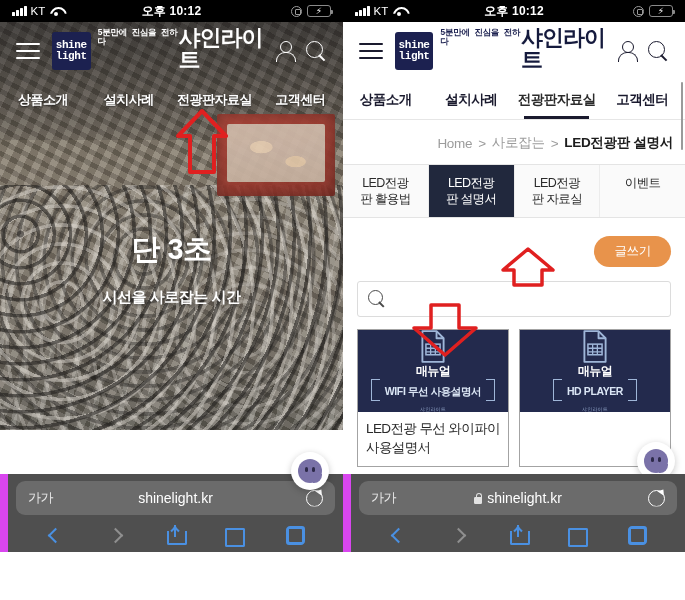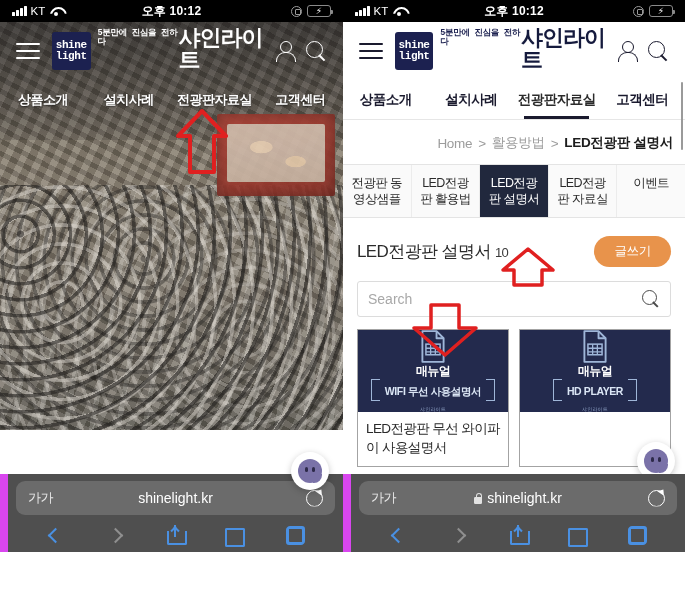--- a/index.html
+++ b/index.html
@@ -280,20 +280,24 @@
           </div>
         </div>
 
         <div class="mainnav">
           <div class="nv">상품소개</div>
           <div class="nv">설치사례</div>
           <div class="nv">전광판자료실</div>
           <div class="nv">고객센터</div>
         </div>
 
+        <div class="hero-copy">
+          <div class="hero-h1">단 3초</div>
+          <div class="hero-h2">시선을 사로잡는 시간</div>
+        </div>
       </div>
 
       <div class="quote-area">
         <div class="quote-mark">“</div>
         <div class="chatbtn" style="right:14px; top:22px;">
           <span class="bub">
             <i class="eye l"></i>
               <i class="eye r"></i>
           </span>
         </div>
@@ -386,77 +390,68 @@
       <div class="mainnav">
         <div class="nv">상품소개</div>
         <div class="nv">설치사례</div>
         <div class="nv active">전광판자료실</div>
         <div class="nv">고객센터</div>
       </div>
 
       <div class="breadcrumb">
         <span>Home</span>
         <span>&gt;</span>
-        <span>활용방법</span>
+        <span>사로잡는</span>
         <span>&gt;</span>
         <span class="cur">LED전광판 설명서</span>
       </div>
 
       <div class="subtabs">
-        <div class="subtab">
-          <div>전광판 동</div>
-          <div>영상샘플</div>
-        </div>
         <div class="subtab">
           <div>LED전광</div>
           <div>판 활용법</div>
         </div>
         <div class="subtab active">
           <div>LED전광</div>
           <div>판 설명서</div>
         </div>
         <div class="subtab">
           <div>LED전광</div>
           <div>판 자료실</div>
         </div>
         <div class="subtab">
           <div>이벤트</div>
         </div>
       </div>
 
       <div class="board-head">
-        <div class="board-title">
-          <span>LED전광판 설명서</span>
-          <span class="cnt">10</span>
-        </div>
         <button class="btn-write">글쓰기</button>
       </div>
 
       <div class="searchbar">
-        <input type="text" placeholder="Search" style="">
         <span class="sb-ic"></span>
       </div>
 
       <div class="cards">
         <div class="card">
           <div class="thumb">
             <svg viewBox="0 0 24 28">
               <path d="M3 1 h12 l6 6 v20 h-18 z" fill="none" stroke="#9fb6d8" stroke-width="1.6" stroke-linejoin="round"></path>
               <path d="M15 1 v6 h6" fill="none" stroke="#9fb6d8" stroke-width="1.6" stroke-linejoin="round"></path>
               <rect x="6" y="12" width="12" height="9" fill="none" stroke="#9fb6d8" stroke-width="1.3"></rect>
               <path d="M6 15.5 h12 M6 18.5 h12 M10 12 v9 M14 12 v9" stroke="#9fb6d8" stroke-width="1.1" fill="none"></path>
             </svg>
             <div class="th-label">매뉴얼</div>
             <div class="th-box">
               <i class="bk l"></i><i class="bk r"></i>
               <span class="th-sub">WIFI 무선 사용설명서</span>
             </div>
             <div class="th-foot">샤인라이트</div>
           </div>
-          <div class="card-cap">LED전광판 무선 와이파이 사용설명서</div>
+          <div class="card-cap">LED전광 무선 와이파이 사용설명서</div>
         </div>
 
         <div class="card">
           <div class="thumb">
             <svg viewBox="0 0 24 28">
               <path d="M3 1 h12 l6 6 v20 h-18 z" fill="none" stroke="#9fb6d8" stroke-width="1.6" stroke-linejoin="round"></path>
               <path d="M15 1 v6 h6" fill="none" stroke="#9fb6d8" stroke-width="1.6" stroke-linejoin="round"></path>
               <rect x="6" y="12" width="12" height="9" fill="none" stroke="#9fb6d8" stroke-width="1.3"></rect>
               <path d="M6 15.5 h12 M6 18.5 h12 M10 12 v9 M14 12 v9" stroke="#9fb6d8" stroke-width="1.1" fill="none"></path>
             </svg>

